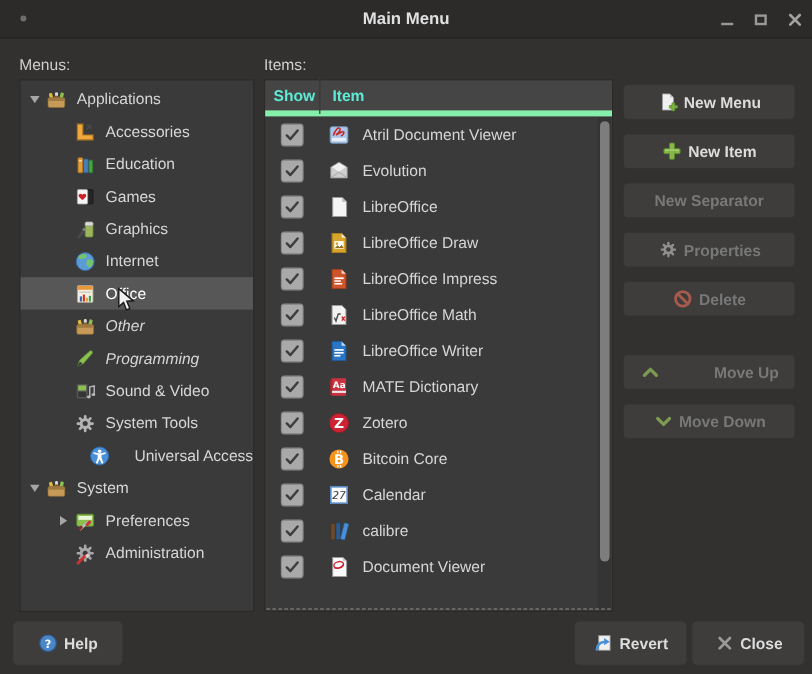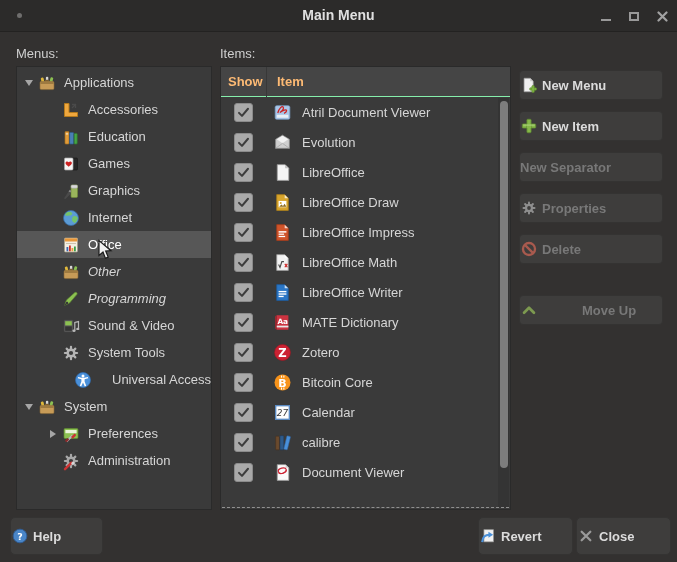--- a/index.html
+++ b/index.html
@@ -34,41 +34,41 @@
   .tri-right { width:0; height:0; border-top:4.5px solid transparent;
     border-bottom:4.5px solid transparent; border-left:6px solid #a6a6a6; }
   .icon { display:inline-flex; }
   .icon svg { display:block; }
   .tree-row .icon { margin-right:7px; }
   .tree-label { white-space:nowrap; }
 
   .items-panel { position:absolute; left:220px; top:66px; width:291px; height:444px;
     background:#3a3a3a; border:1px solid #2a2a2a; }
   .items-header { position:absolute; left:0; right:0; top:0; height:30px; background:#454545;
-    border-bottom:1px solid #86efac; display:flex; align-items:center;
-    font-weight:600; color:#fdba74; }
+    border-bottom:5px solid #86efac; display:flex; align-items:center;
+    font-weight:600; color:#5eead4; }
   .col-show { width:46px; min-width:46px; padding-left:7px; height:30px; line-height:30px;
     border-right:1px solid #383838; }
   .col-item { padding-left:10px; height:30px; line-height:30px; flex:1; }
   .items-body { position:absolute; left:0; right:0; top:30px; bottom:0; overflow:hidden; }
   .item-row { height:30px; display:flex; align-items:center; }
   .checkbox { width:19px; height:19px; min-width:19px; margin-left:13px; background:#a9a9a9;
     border:1px solid #8b8b8b; border-radius:3px; display:flex; align-items:center; justify-content:center; }
   .item-row .icon { margin-left:19px; }
   .item-label { margin-left:9px; white-space:nowrap; }
   .items-scrollbar { position:absolute; right:1px; top:31px; bottom:1px; width:11px; background:#343434; }
   .scroll-thumb { position:absolute; left:1.5px; width:8px; top:3px; height:367px;
     background:#7d7d7d; border-radius:4px; }
   .focus-dashes { position:absolute; left:1px; right:1px; bottom:1px;
     border-bottom:1px dashed #909090; }
 
   .actions { position:absolute; left:519px; top:70px; width:144px;
     display:flex; flex-direction:column; gap:11px; }
   .btn { height:30px; background:#3e3d3c; border:1px solid #343332; border-radius:4px;
-    display:flex; align-items:center; justify-content:flex-start; gap:4px;
+    display:flex; align-items:center; justify-content:center; gap:4px;
     font-size:13px; font-weight:600; color:#dcdcdc; }
   .btn.disabled { color:#787878; }
   .btn.gap-before { margin-top:20px;gap:44px; }
 
   .footer-btn { position:absolute; top:517px; height:38px; border-radius:5px; }
   .btn-help { left:10px; width:93px; }
   .btn-revert { left:478px; width:95px; }
   .btn-close { left:576px; width:95px; }
 
   .cursor { position:absolute; left:97px; top:239px; pointer-events:none; }
@@ -572,20 +572,28 @@
       </span>
       <span>Delete</span>
     </div>
     <div class="btn disabled gap-before">
       <span class="icon">
         <svg width="18" height="18" viewBox="0 0 20 20">
           <path d="M4.5 13L10 7.5 15.5 13" stroke="#7d9a50" stroke-width="3" fill="none" stroke-linecap="round" stroke-linejoin="round"></path>
         </svg>
       </span>
       <span>Move Up</span>
+    </div>
+    <div class="btn disabled">
+      <span class="icon">
+        <svg width="18" height="18" viewBox="0 0 20 20">
+          <path d="M4.5 7.5L10 13l5.5-5.5" stroke="#7d9a50" stroke-width="3" fill="none" stroke-linecap="round" stroke-linejoin="round"></path>
+        </svg>
+      </span>
+      <span>Move Down</span>
     </div>
   </div>
 
 <div class="btn footer-btn btn-help">
     <span class="icon">
       <svg width="18" height="18" viewBox="0 0 20 20">
         <circle cx="10" cy="10" r="7.6" fill="#4a86c8" stroke="#2f5f9a" stroke-width="1"></circle>
         <text x="10" y="14" text-anchor="middle" font-size="10.5" font-weight="bold" fill="#fff" font-family="DejaVu Sans, sans-serif">?</text>
       </svg>
     </span>

